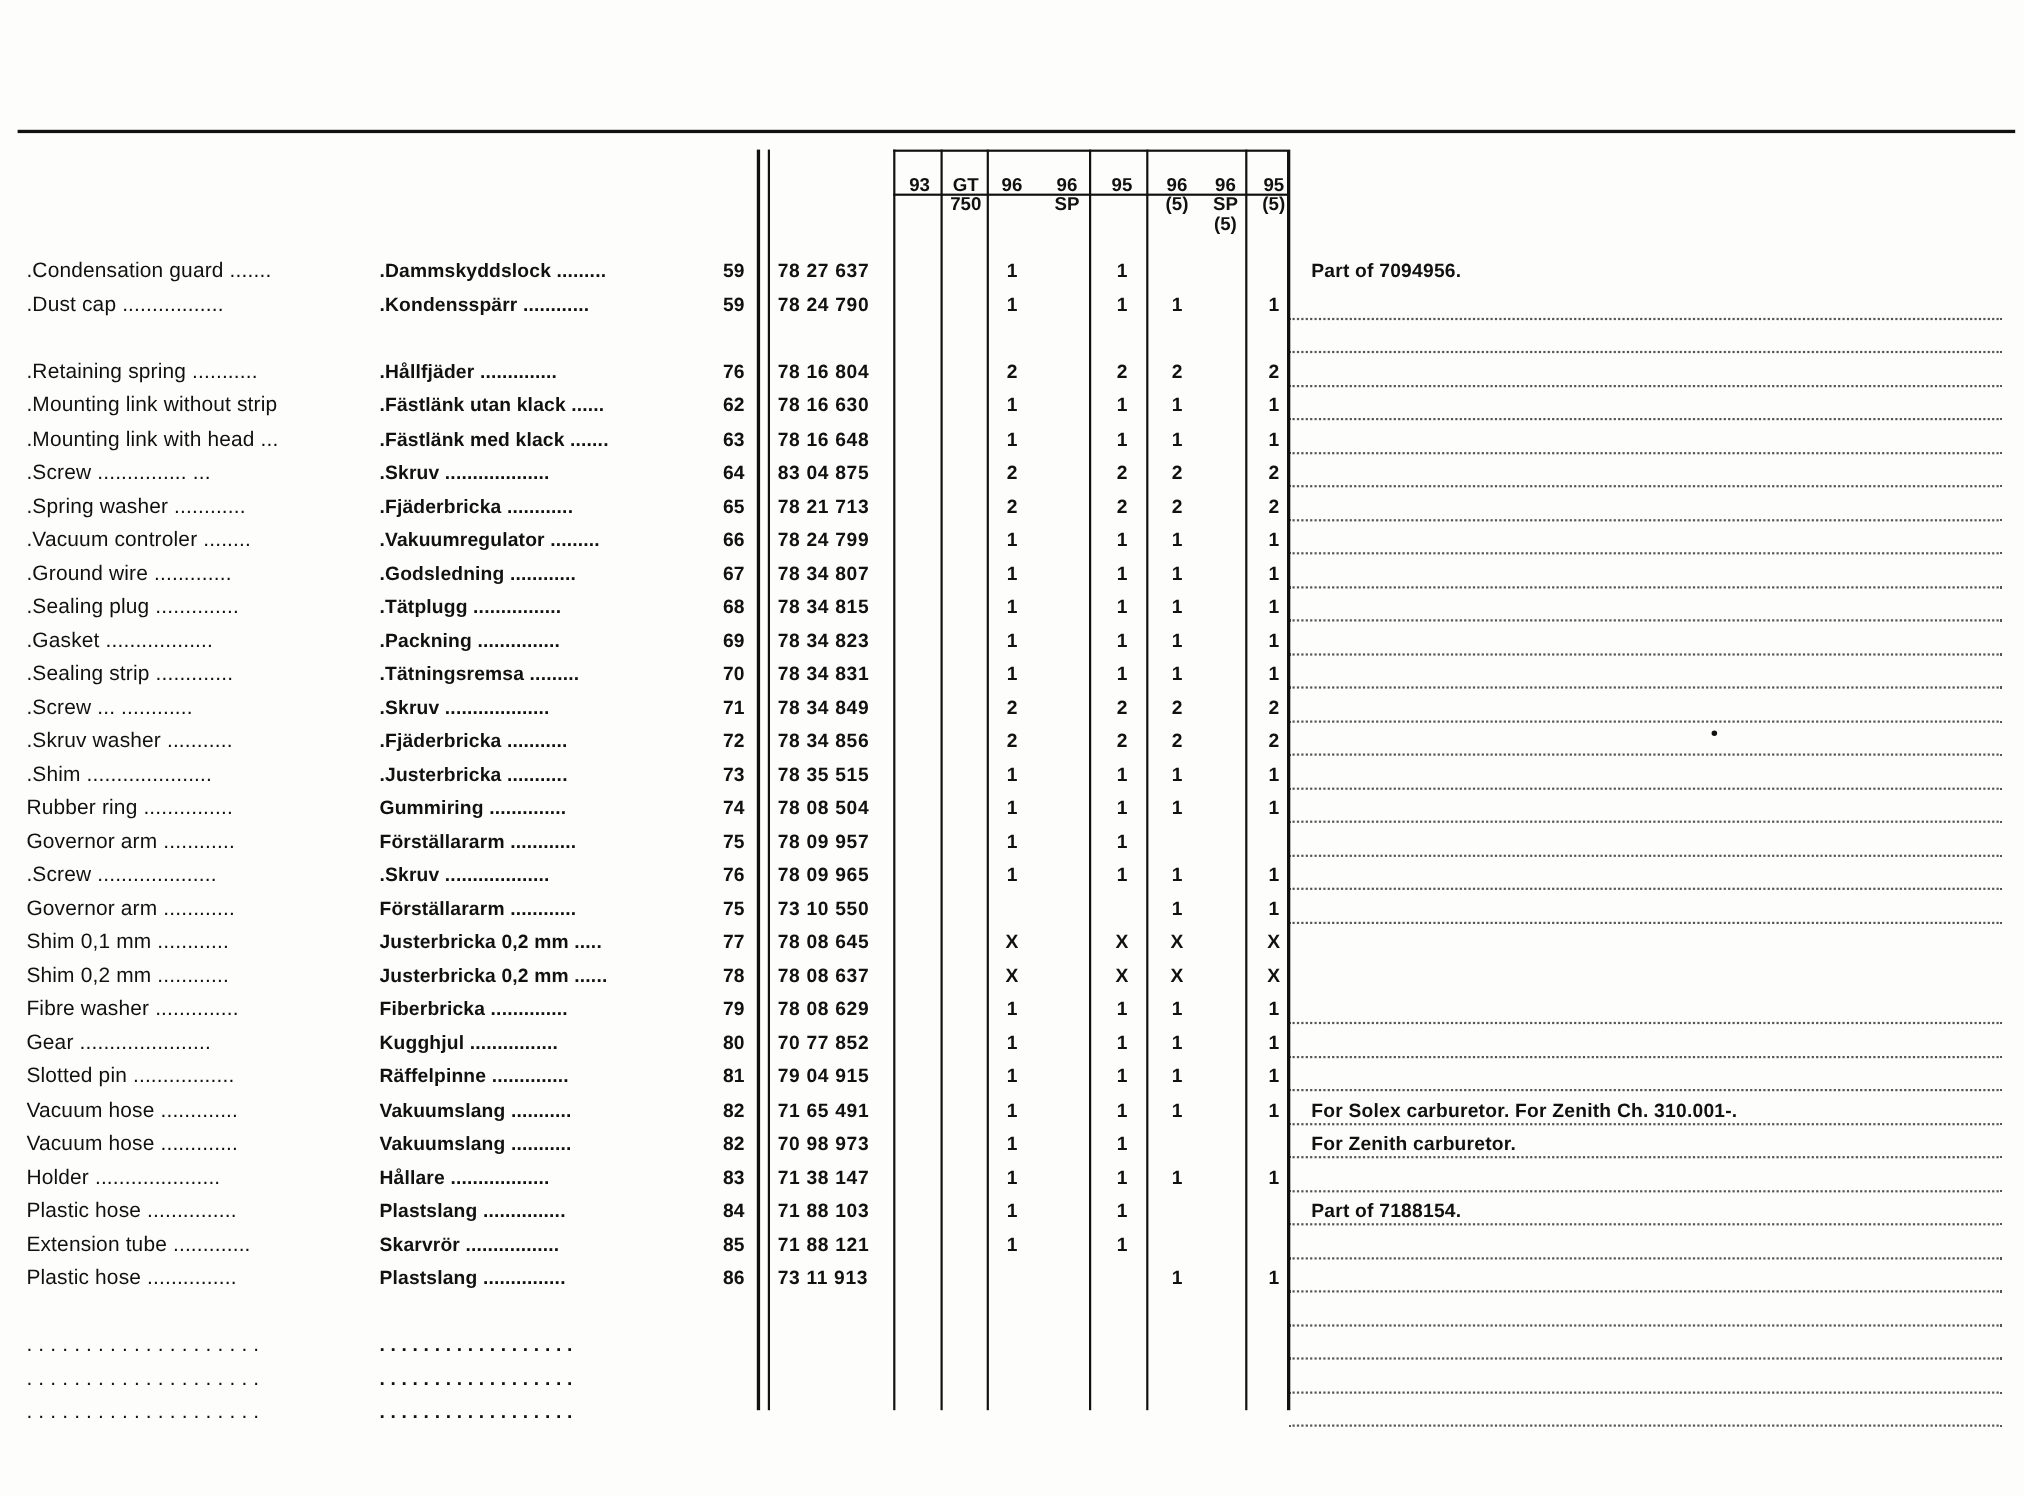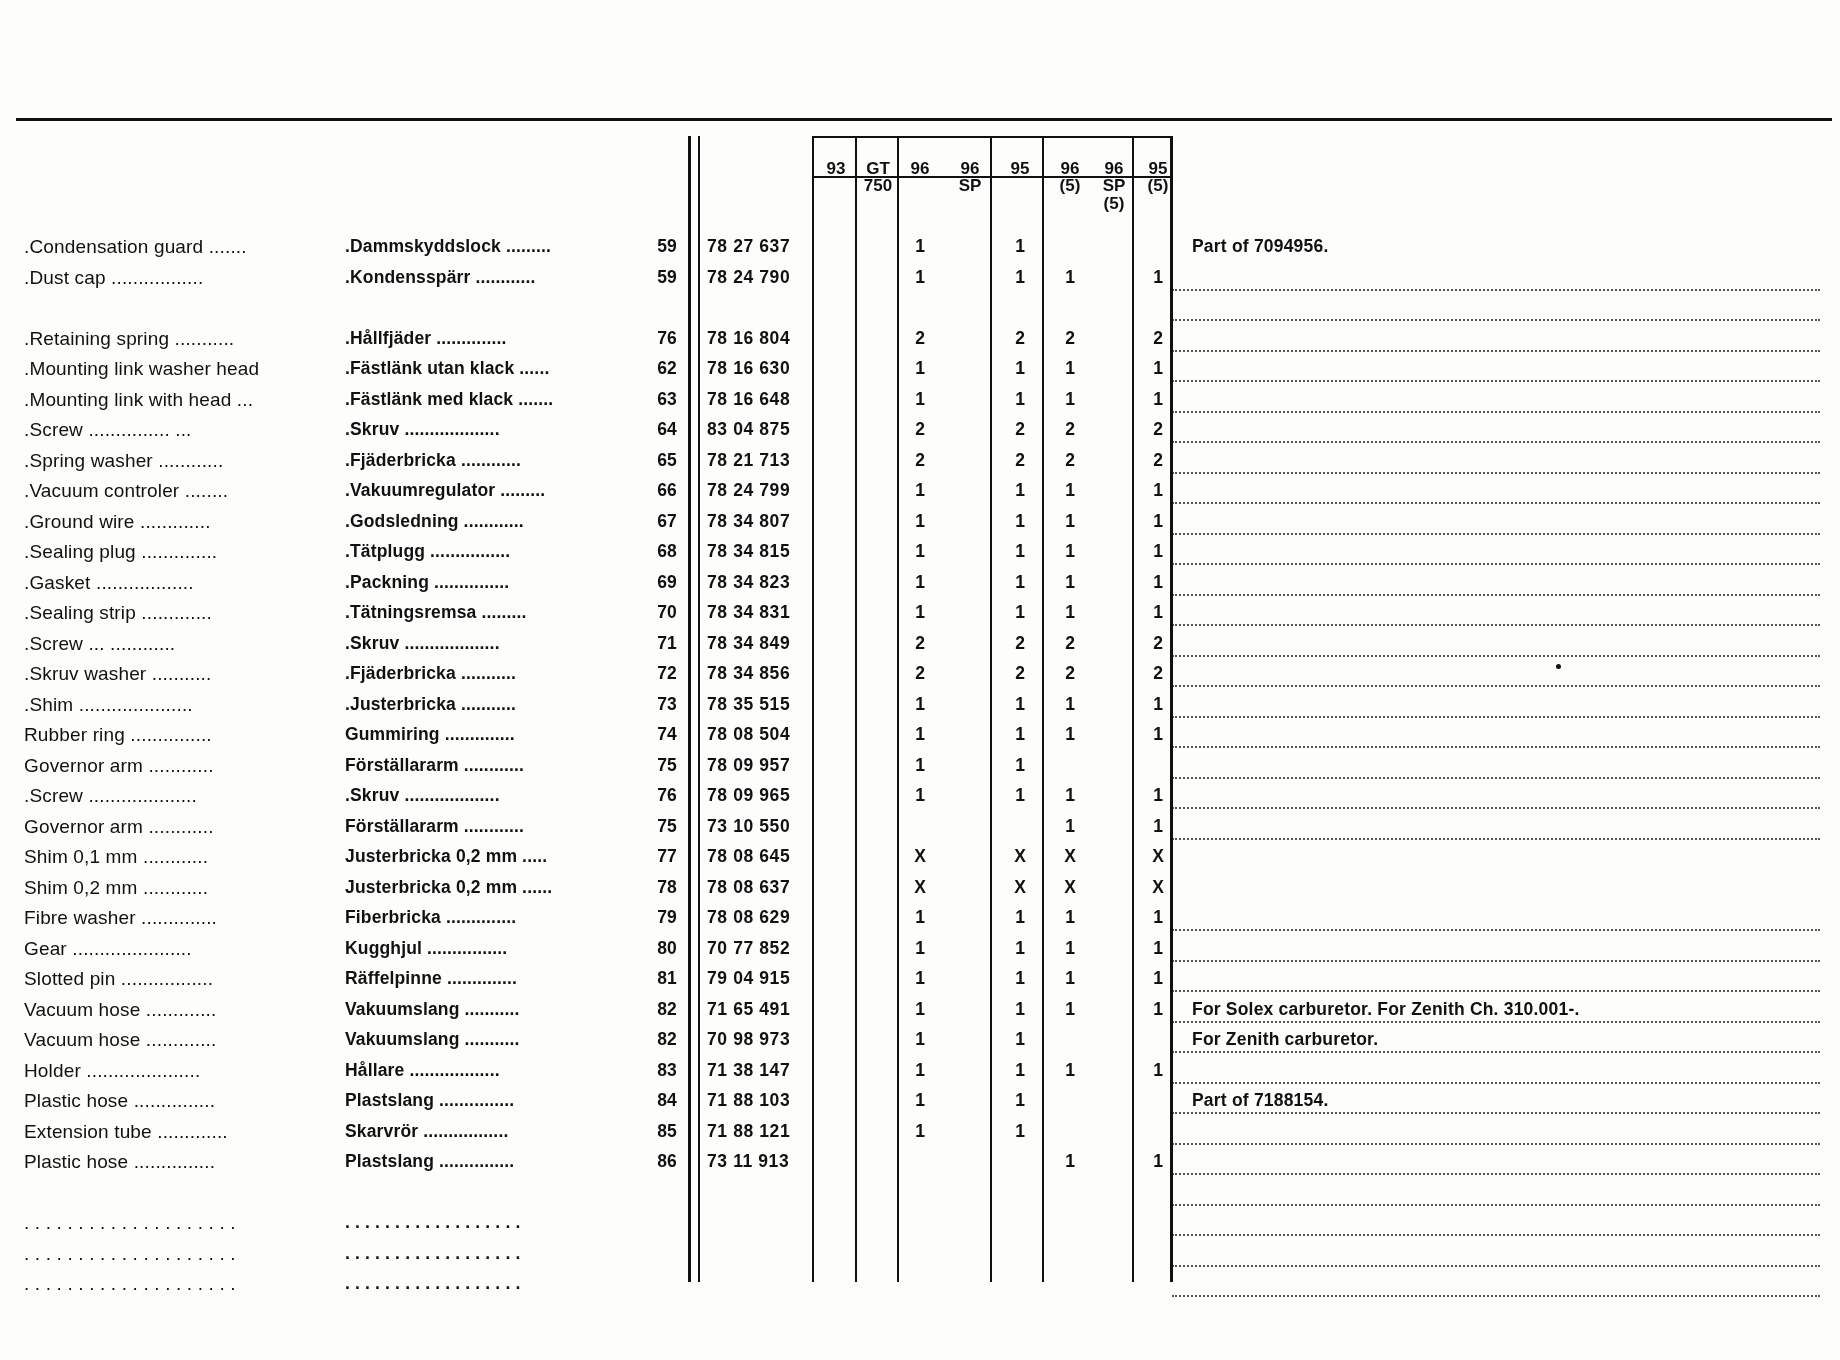--- a/index.html
+++ b/index.html
@@ -217,21 +217,21 @@
         <div class="cell c-q" style="left: 858px; width: 40px;"></div>
         <div class="cell c-q" style="left: 900px; width: 40px;">2</div>
         <div class="cell c-q" style="left: 950px; width: 40px;"></div>
         <div class="cell c-q" style="left: 1000px; width: 40px;">2</div>
         <div class="cell c-q" style="left: 1050px; width: 40px;">2</div>
         <div class="cell c-q" style="left: 1094px; width: 40px;"></div>
         <div class="cell c-q" style="left: 1138px; width: 40px;">2</div>
       </div>
       <div class="row">
         <div class="dots" style="top: 22px;"></div>
-        <div class="cell c-desc">.Mounting link washer head</div>
+        <div class="cell c-desc">.Mounting link without strip</div>
         <div class="cell c-ben">.Fästlänk utan klack ......</div>
         <div class="cell c-fig">62</div>
         <div class="cell c-part">78 16 630</div>
         <div class="cell c-q" style="left: 816px; width: 40px;"></div>
         <div class="cell c-q" style="left: 858px; width: 40px;"></div>
         <div class="cell c-q" style="left: 900px; width: 40px;">1</div>
         <div class="cell c-q" style="left: 950px; width: 40px;"></div>
         <div class="cell c-q" style="left: 1000px; width: 40px;">1</div>
         <div class="cell c-q" style="left: 1050px; width: 40px;">1</div>
         <div class="cell c-q" style="left: 1094px; width: 40px;"></div>

